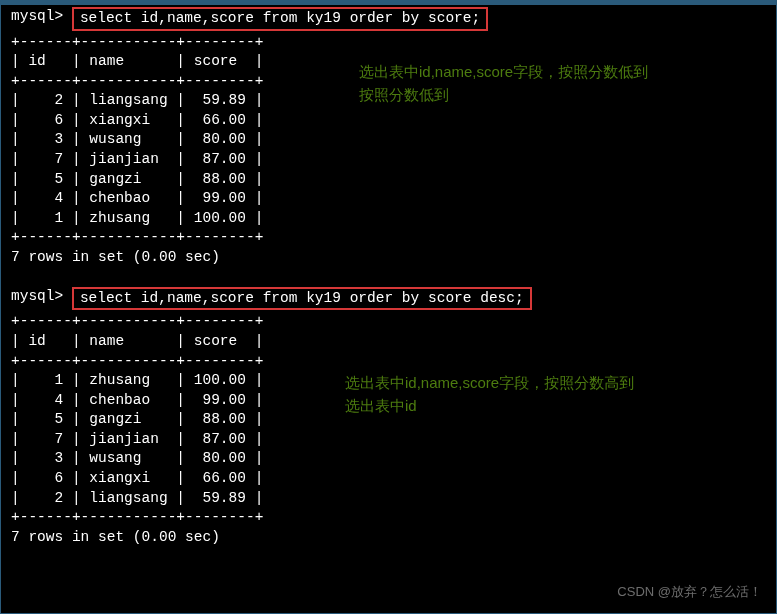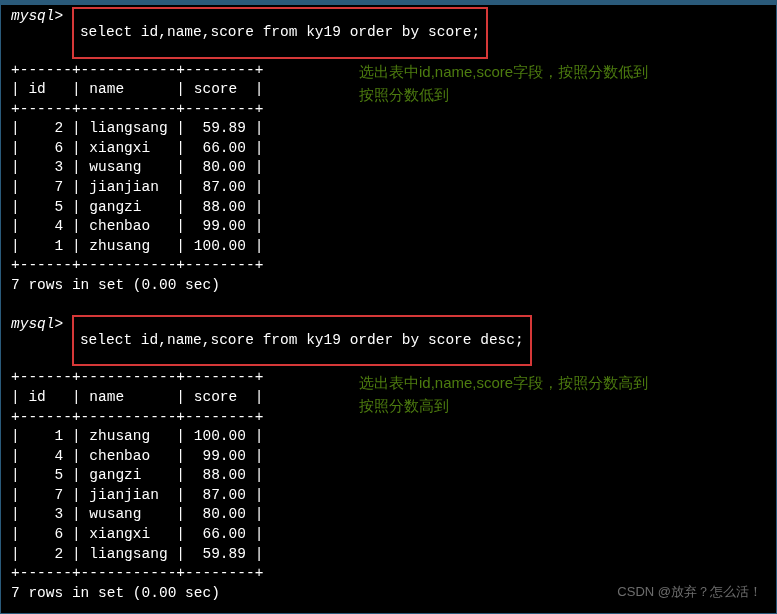--- a/index.html
+++ b/index.html
@@ -15,43 +15,42 @@
       font-family: 'Courier New', monospace;
       font-size: 14.5px;
       line-height: 1.35;
       position: relative;
       overflow: hidden;
       border: 1px solid #2a5a7a;
       padding: 6px 10px 0 10px;
     }
     .prompt {
       display: inline;
-      font-style: italic;
     }
     .query-box {
       border: 2px solid #d63838;
       display: inline-block;
-      padding: 14px 6px;
+      padding: 0 6px;
       vertical-align: top;
       margin-bottom: 2px;
     }
     .note {
       position: absolute;
       color: #4d7c0f;
       font-family: 'Microsoft YaHei', Arial, sans-serif;
       font-size: 15px;
       line-height: 1.5;
     }
     .note1 {
       left: 358px;
       top: 60px;
       width: 400px;
     }
     .note2 {
-      left: 358px;
+      left: 344px;
       top: 371px;
       width: 400px;
     }
     .watermark {
       position: absolute;
       right: 14px;
       bottom: 12px;
       color: rgba(180,180,180,0.6);
       font-family: 'Microsoft YaHei', Arial, sans-serif;
       font-size: 13px;
@@ -105,16 +104,16 @@
 <span>7 rows in set (0.00 sec)</span>
 </pre>
 
 <div class="note note1">
   <span>选出表中id,name,score字段，按照分数低到</span><br>
   <span>按照分数低到</span>
 </div>
 
 <div class="note note2">
   <span>选出表中id,name,score字段，按照分数高到</span><br>
-  <span>按照分数高到</span>
+  <span>选出表中id</span>
 </div>
 
 <div class="watermark">CSDN @放弃？怎么活！</div>
 
 </body></html>

